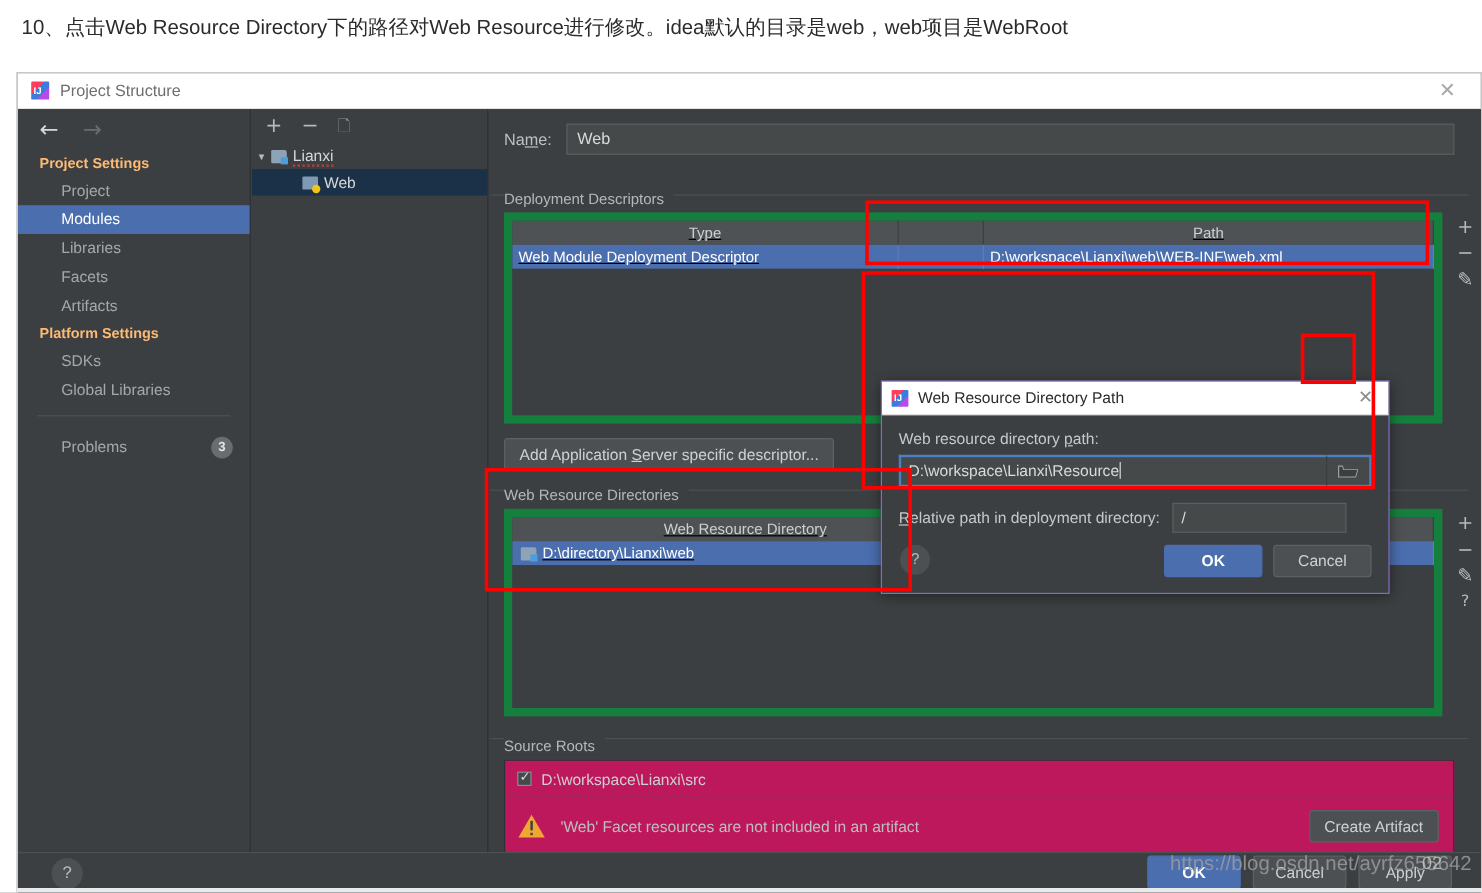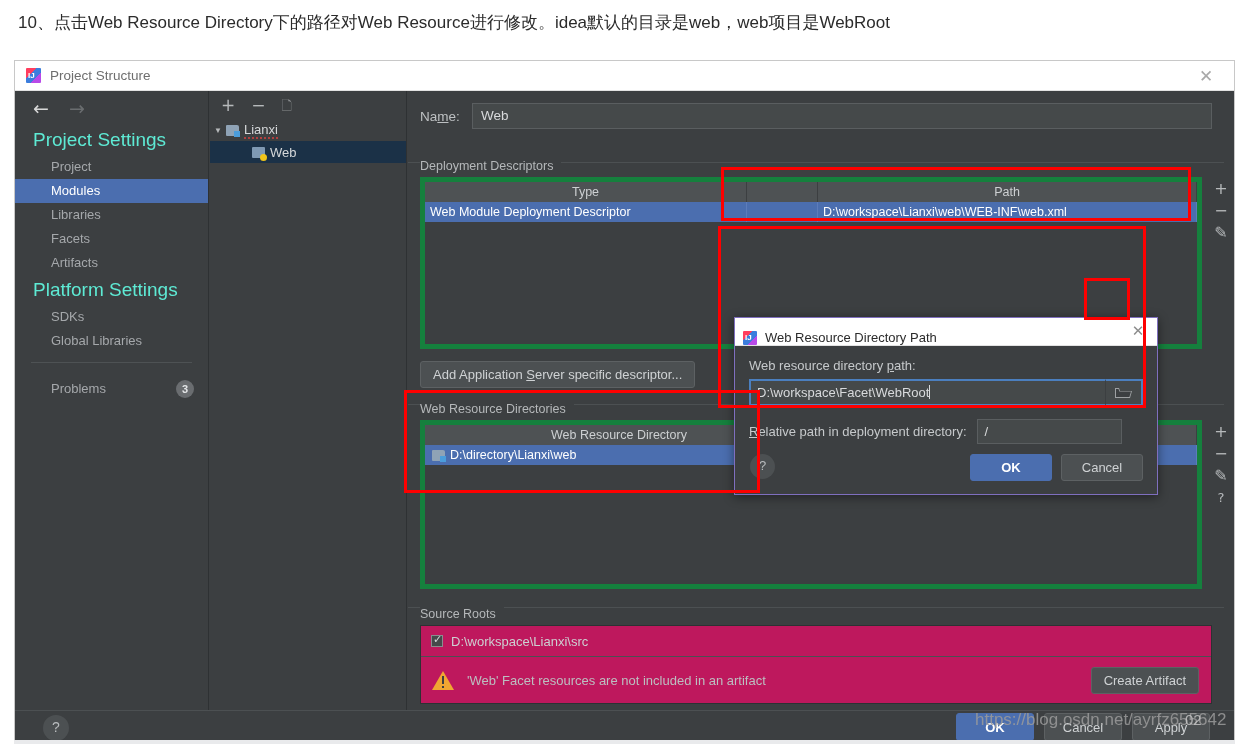--- a/index.html
+++ b/index.html
@@ -58,21 +58,21 @@
     position:absolute; left:0; top:0; width:194px; height:619px;
     background:#3c3f41;
     border-right:1px solid #2e3133;
   }
   #nav-arrows { height:34px; display:flex; align-items:center; padding-left:18px; gap:20px; }
   .nav-arrow { font-size:19px; line-height:19px; font-family:"DejaVu Sans", sans-serif; }
   .nav-arrow.back { color:#d8d8d8; cursor:pointer; }
   .nav-arrow.fwd  { color:#6a6d6f; cursor:default; }
 
   .nav-group {
-    font-size:19px; color:#5eead4; font-weight:normal;
+    font-size:12px; color:#fdba74; font-weight:bold;
     padding:4px 0 4px 18px;
   }
   .nav-item {
     font-size:13px; color:#a5a8ab; height:24px; line-height:24px;
     padding-left:36px; cursor:pointer;
   }
   .nav-item.selected { background:#4b6eaf; color:#ffffff; }
   #nav-sep { height:1px; background:#4e5254; margin:9px 16px 0 16px; }
   #nav-problems {
     margin-top:14px; height:24px; line-height:24px;
@@ -121,21 +121,21 @@
     font-size:12.5px; color:#b5b8ba; padding:12px 0 4px 12px;
   }
   .grp-line { position:relative; }
   .grp-line::after{
     content:""; position:absolute; left:0; right:10px; top:50%;
     border-top:1px solid #4c5052; z-index:0;
   }
   .grp-line > span { position:relative; z-index:1; background:#3c3f41; padding-right:8px; }
 
   
-  .tbl { margin:0 22px 0 12px; border:5px solid #15803d; }
+  .tbl { margin:0 22px 0 12px; border:7px solid #15803d;text-decoration:underline; }
   .tbl-head { display:flex; height:20px; background:#4e5254; }
   .th {
     font-size:12.5px; color:#cdd0d2; text-align:center; line-height:20px;
     border-right:1px solid #3c3f41;
   }
   .tbl-row { display:flex; height:20px; background:#4b6eaf; }
   .td { font-size:12.5px; color:#ffffff; line-height:20px; padding-left:5px; border-right:1px solid #5d7cba; overflow:hidden; white-space:nowrap;}
   .tbl-fill { background:#3c3f41; }
 
   .side-tools {
@@ -183,21 +183,21 @@
   .fbtn.primary { background:#4b6eaf; border:1px solid #4b6eaf; color:#ffffff; font-weight:bold;}
   .fbtn.normal  { background:#4c5052; border:1px solid #5d6163; color:#cfd2d4;}
 
   
   #modal {
     position:absolute; left:719px; top:226px; width:424px; height:178px;
     background:#3c3f41; border:1px solid #7f6fbf; z-index:40;
     box-shadow:0 2px 10px rgba(0,0,0,.45);
   }
   #modal-title {
-    height:28px; background:#ffffff; display:flex; align-items:flex-end; position:relative;
+    height:28px; background:#ffffff; display:flex; align-items:center; position:relative;
     border-bottom:1px solid #e2e2e2;
   }
   #modal-title-icon {
     width:14px; height:14px; margin-left:8px; margin-right:8px; flex:none; position:relative;
     background:linear-gradient(135deg,#ff3d5e 0%,#ff3d5e 34%,#3b7ddd 34%,#3b7ddd 66%,#b84ae8 66%);
     border-radius:1px;
   }
   #modal-title-icon::after{
     content:"IJ"; position:absolute; left:2px; top:0px;
     font-size:8px; font-weight:bold; color:#ffffff; line-height:13px;
@@ -414,21 +414,21 @@
     <div id="modal">
       <div id="modal-title">
         <div id="modal-title-icon"></div>
         <div id="modal-title-text">Web Resource Directory Path</div>
         <div id="modal-close">✕</div>
       </div>
       <div id="modal-body">
         <div class="mlabel">Web resource directory <span class="u">p</span>ath:</div>
         <div id="path-row">
           <div id="path-input">
-            <span>D:\workspace\Facet\WebRoot</span><span id="caret"></span>
+            <span>D:\workspace\Lianxi\Resource</span><span id="caret"></span>
           </div>
           <div id="browse-btn">
             <svg width="17" height="13" viewBox="0 0 17 13">
               <path d="M0 2 L0 12 L15 12 L17 5 L5 5 L4 2 Z" fill="#9ea1a3"></path>
               <path d="M1 3 L3.5 3 L4.3 5.6 L16 5.6 L14.4 11 L1 11 Z" fill="#3c3f41"></path>
             </svg>
           </div>
         </div>
         <div id="rel-row">
           <div id="rel-label"><span class="u">R</span>elative path in deployment directory:</div>

